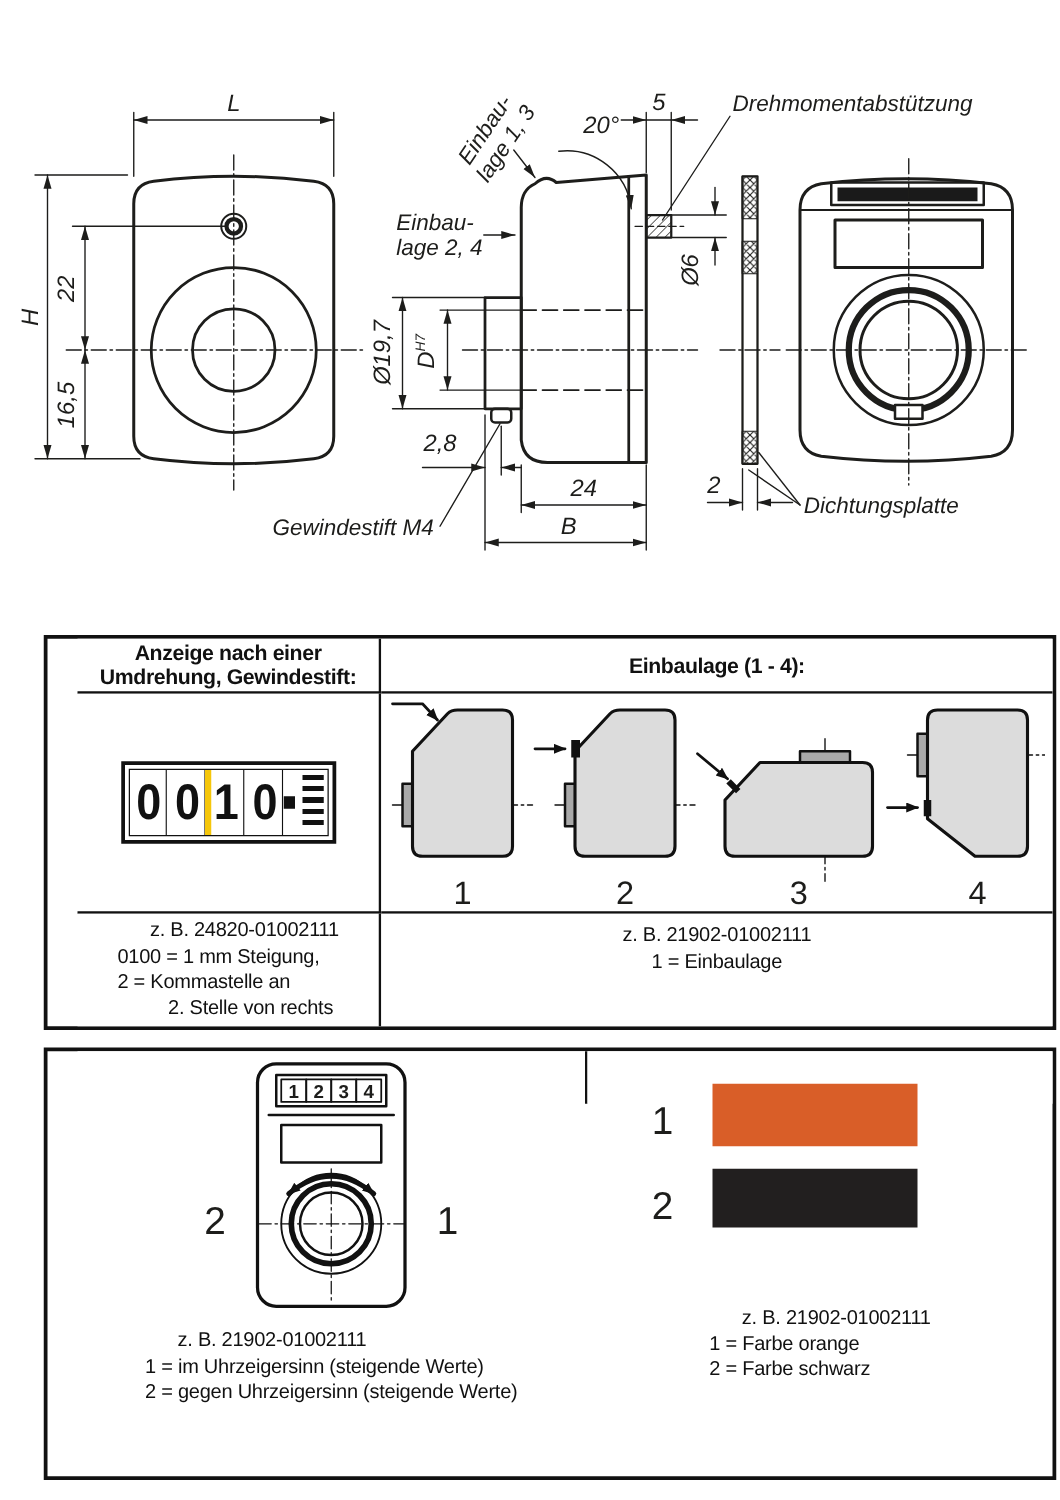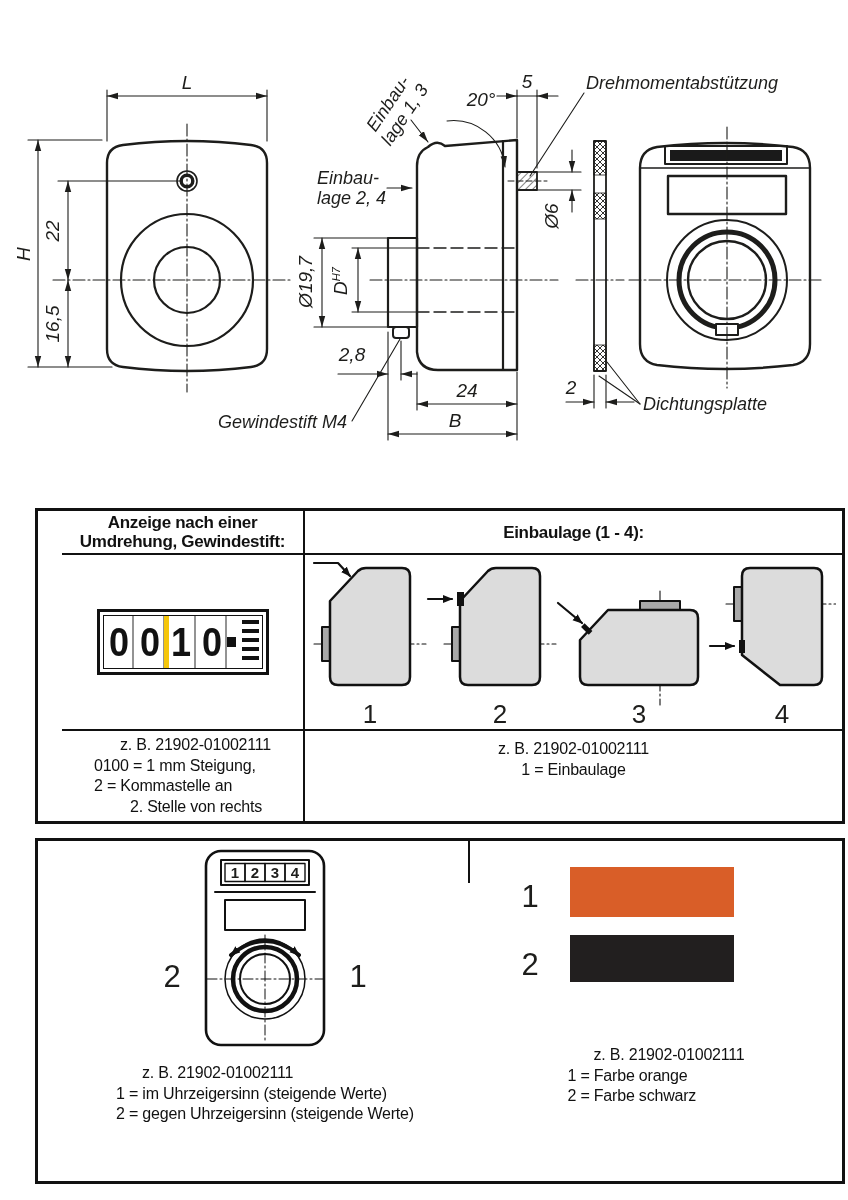--- a/index.html
+++ b/index.html
@@ -14,21 +14,21 @@
   .t2{left:35px;top:838px;width:780px;height:340px;
       grid-template-columns:408px 1fr;grid-template-rows:42px 1fr;}
   .cell{position:relative;display:flex;align-items:center;justify-content:center;background:#fff;}
   .br{border-right:2.5px solid #111;}
   .bb{border-bottom:2.5px solid #111;}
   .head{font-weight:700;font-size:17px;letter-spacing:-0.3px;text-align:center;line-height:19px;}
   .ex{font-size:16px;line-height:20.5px;letter-spacing:-0.2px;}
   .ex .b{font-weight:400;}
   .leftcol{width:max-content;text-align:left;}
   .ind1{padding-left:26px;}
-  .ind2{padding-left:36px;}
+  .ind2{padding-left:36px;text-align:center;}
   .ctr{text-align:center;}
   
   .counter{width:172px;height:66px;border:3.5px solid #111;background:#fff;padding:3px;box-sizing:border-box;}
   .cwin{height:100%;border:1.5px solid #111;display:flex;position:relative;box-sizing:border-box;}
   .cdig{width:30px;border-right:1.5px solid #111;display:flex;align-items:center;justify-content:center;
         font-size:40px;font-weight:700;transform:scaleX(.9);}
   .cknurl{flex:1;position:relative;}
   .cknurl::before{content:"";position:absolute;right:3px;top:4px;bottom:4px;width:17px;
         background:repeating-linear-gradient(180deg,#111 0 4px,#fff 4px 9px);}
   .cknurl::after{content:"";position:absolute;left:-1px;top:50%;margin-top:-5px;width:9px;height:10px;background:#111;}
@@ -257,21 +257,21 @@
           <path d="M 10,3 L 74,3 Q 82,3 82,11 L 82,112 Q 82,120 74,120 L 40,120 L 2,90 L 2,11 Q 2,3 10,3 Z" fill="#dcdcdc" stroke="#111" stroke-width="2.5"></path>
           <rect x="-1" y="75" width="6" height="13" fill="#111"></rect>
           <line x1="-30" y1="81" x2="-6" y2="81" stroke="#111" stroke-width="2.2" marker-end="url(#fw)"></line>
           <text x="42" y="158" text-anchor="middle" font-size="26">4</text>
         </g>
       </svg>
     </div>
 
     <div class="cell br ex">
       <div class="leftcol">
-        <div class="ind1"><span>z. B. 21902-</span><span class="b">01002</span><span>111</span></div>
+        <div class="ind1"><span>z. B. 24820-</span><span class="b">01002</span><span>111</span></div>
         <div><span class="b">0100</span><span> = 1 mm Steigung,</span></div>
         <div><span class="b">2</span><span> = Kommastelle an</span></div>
         <div class="ind2"><span>2. Stelle von rechts</span></div>
       </div>
     </div>
     <div class="cell ex ctr" style="align-items:flex-start;padding-top:8px;">
       <div>
         <div><span>z. B. 21902-01002</span><span class="b">1</span><span>11</span></div>
         <div><span class="b">1</span><span> = Einbaulage</span></div>
       </div>

